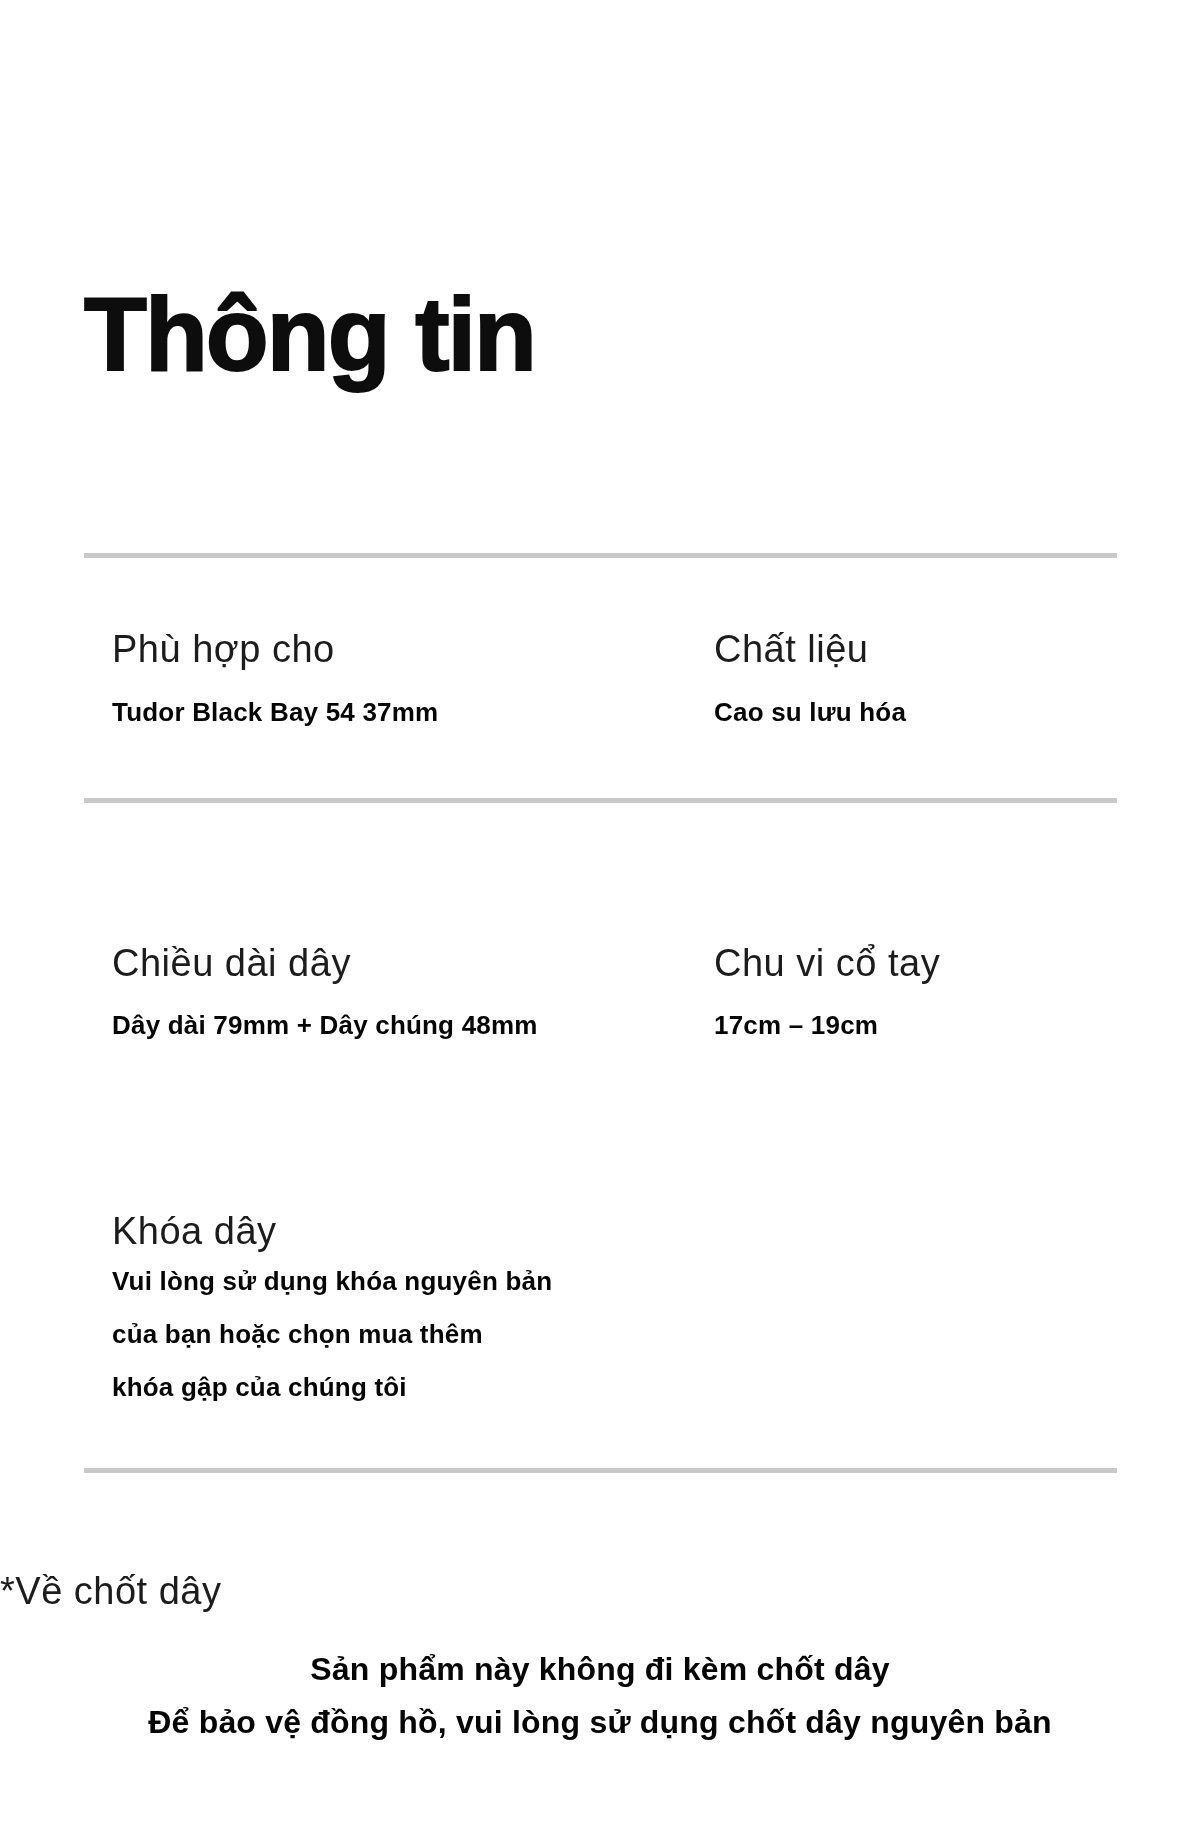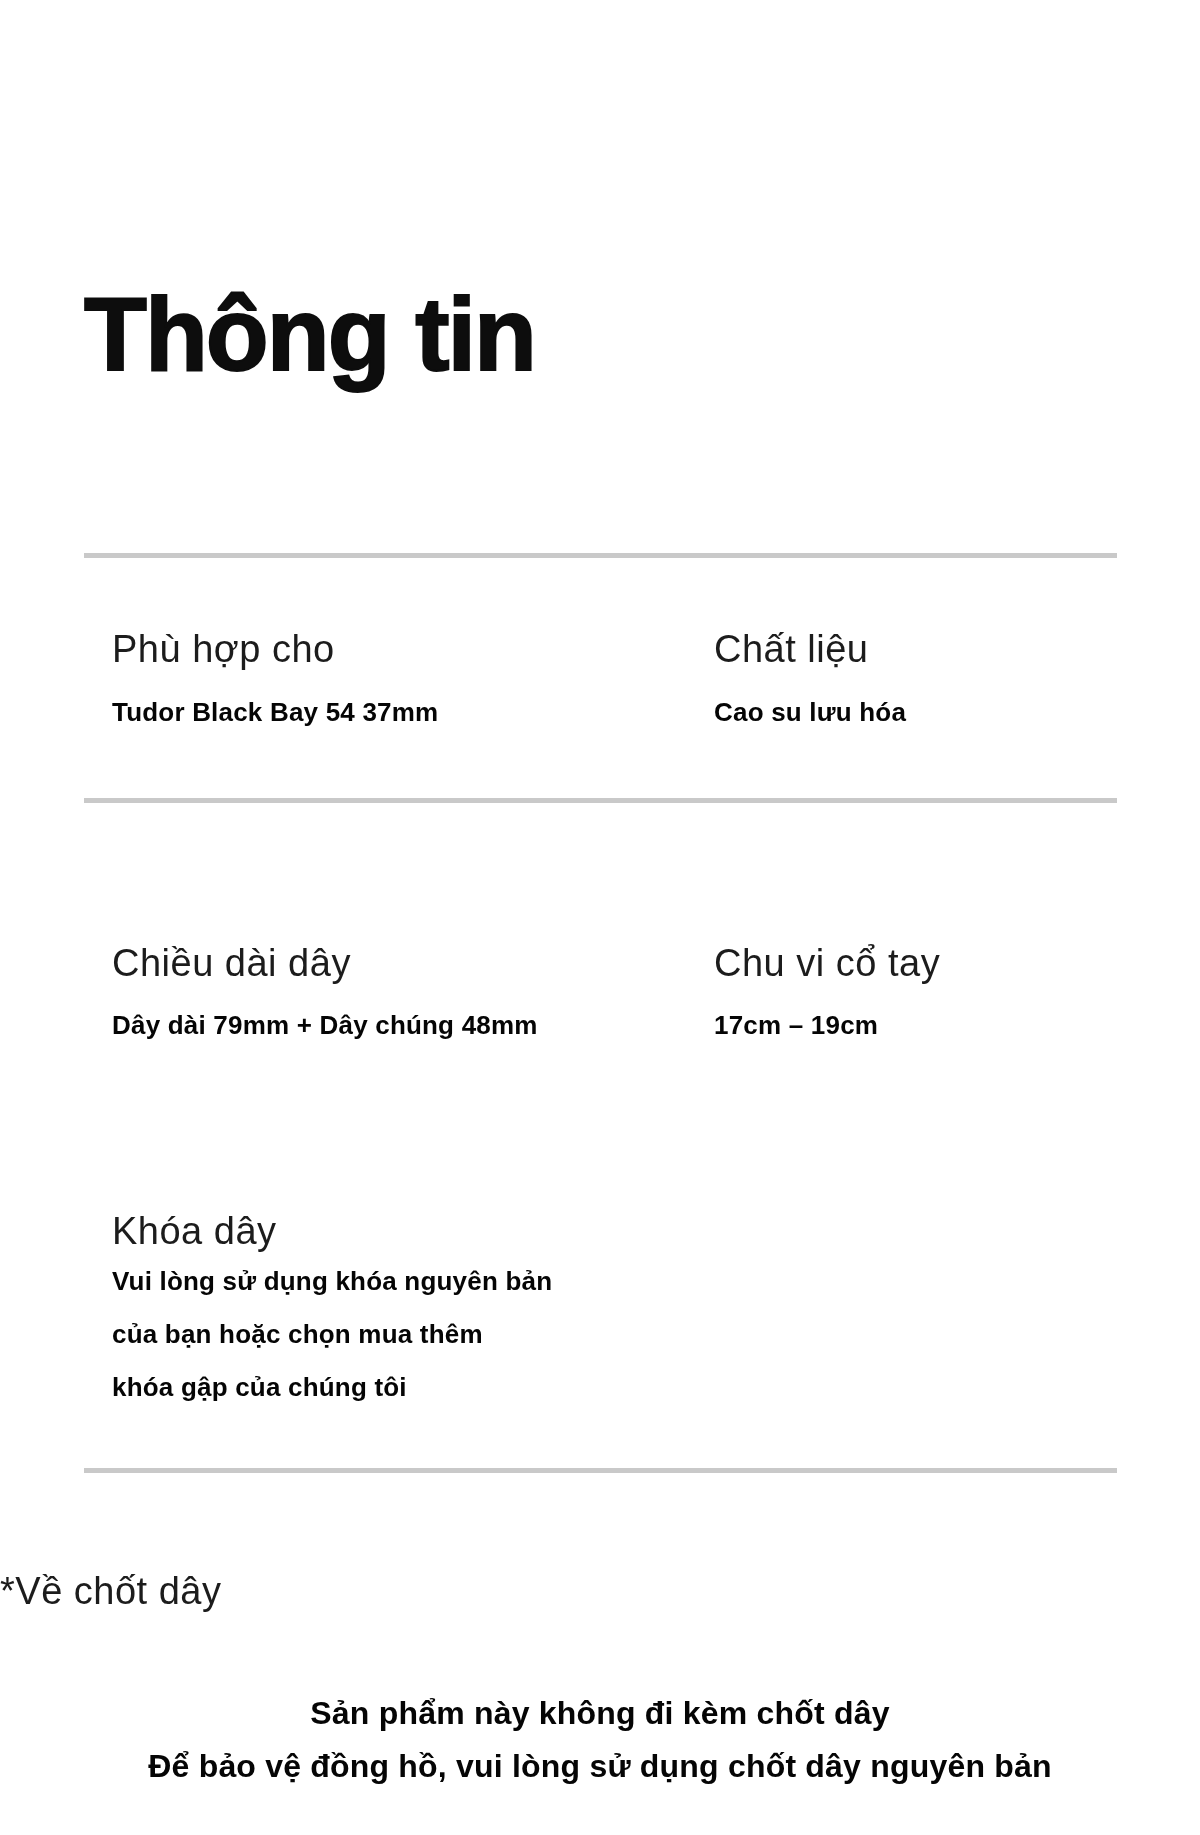--- a/index.html
+++ b/index.html
@@ -64,21 +64,20 @@
   }
   .footnote-line {
     position: absolute;
     left: 0;
     width: 100%;
     text-align: center;
     font-size: 32px;
     font-weight: bold;
     letter-spacing: 0.2px;
     color: #050505;
-    margin-top: 44px;
   }
 </style>
 </head>
 <body>
 
 <div class="page">
 
   <h1 class="title">
     <span style="display:block">Thông tin</span>
   </h1>

